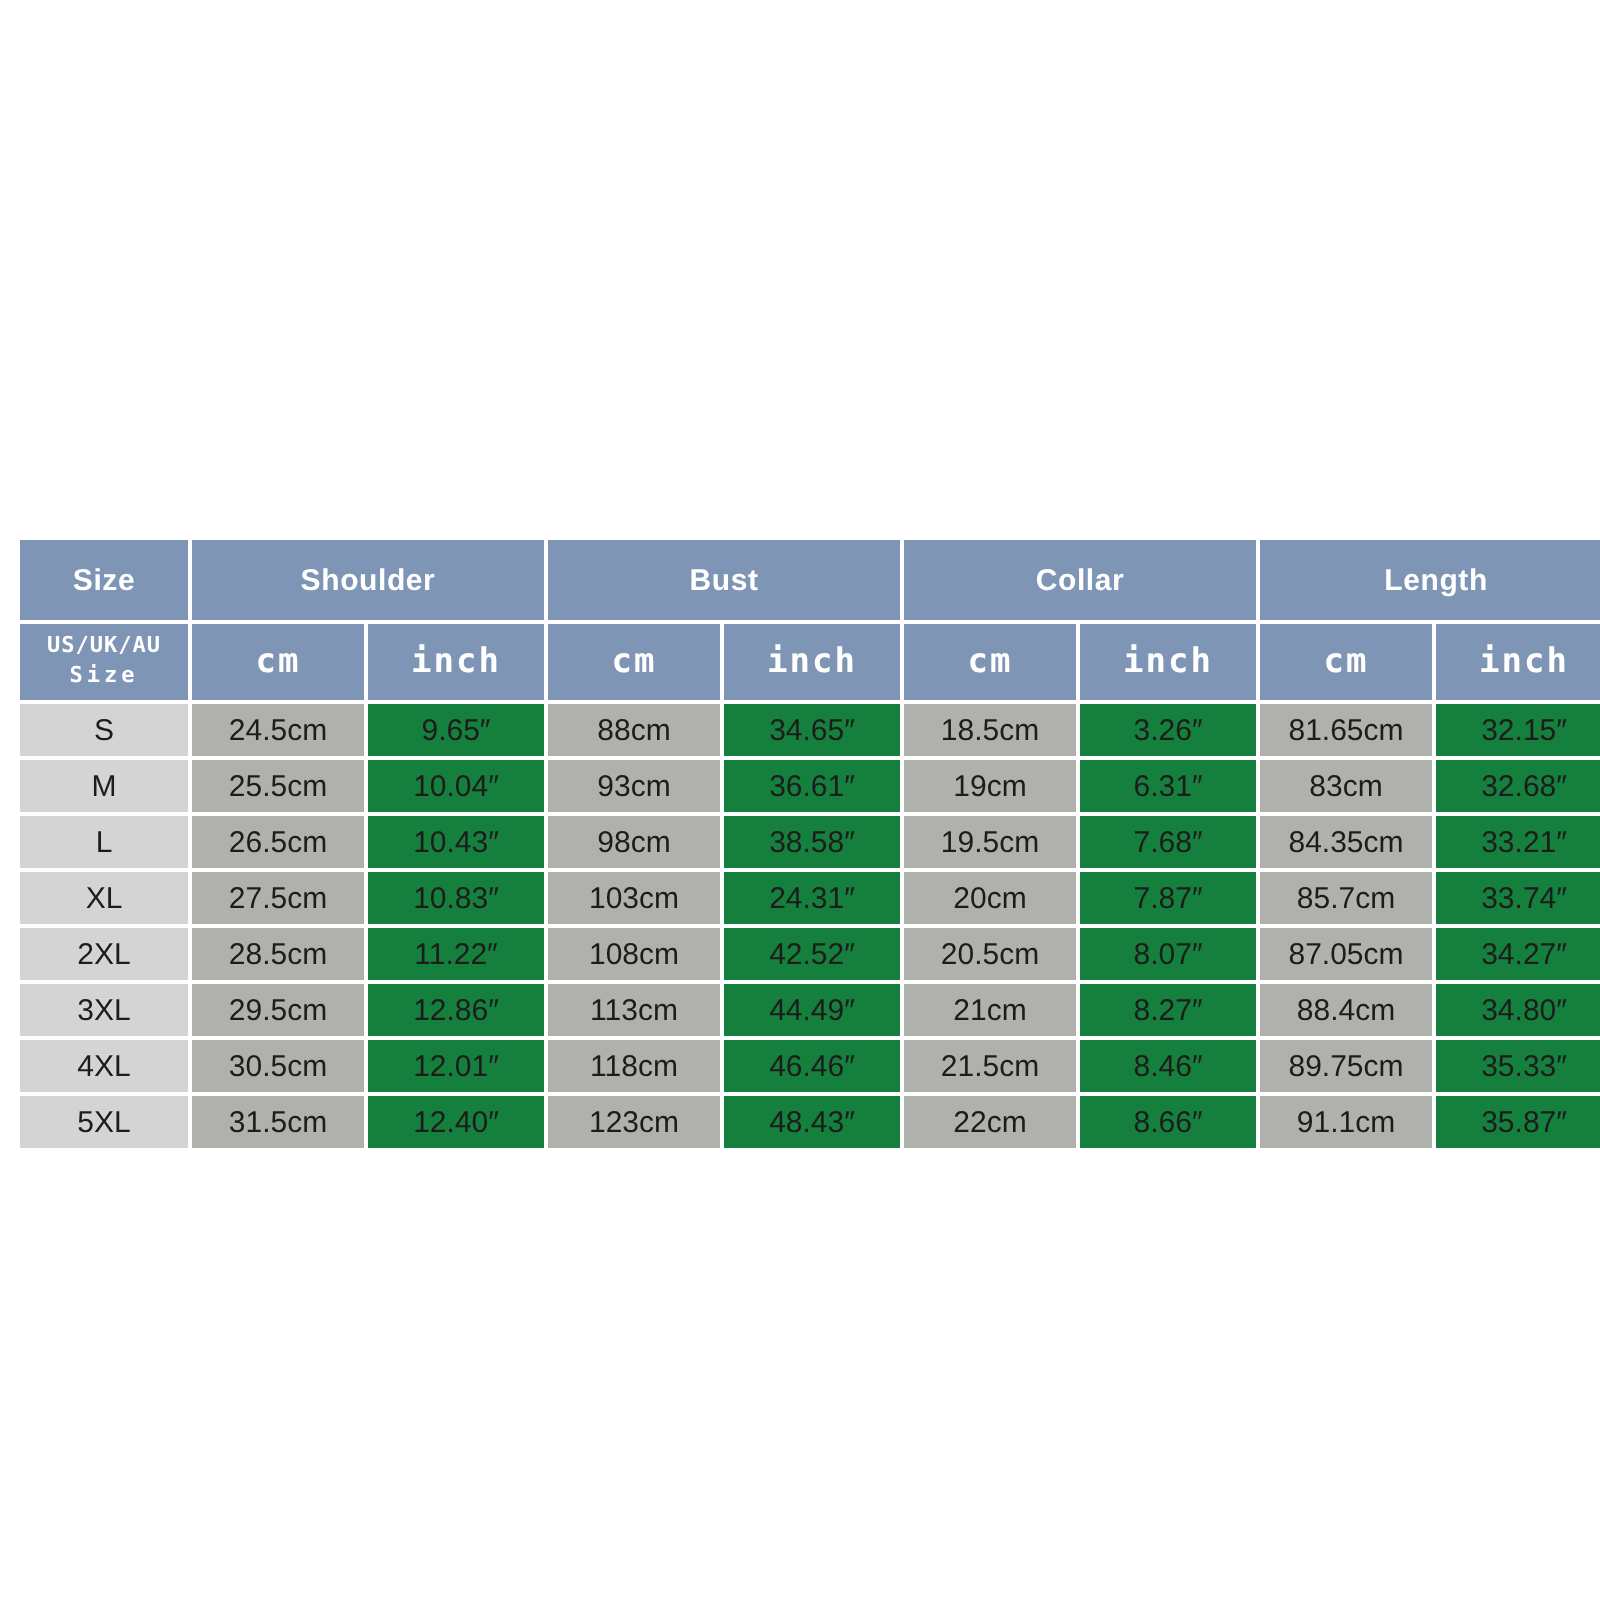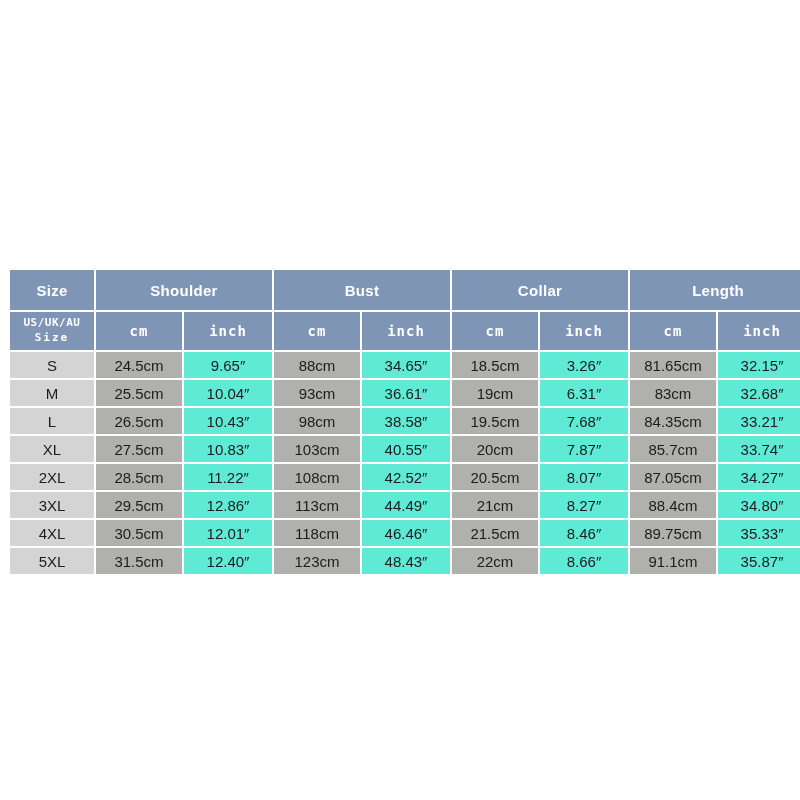--- a/index.html
+++ b/index.html
@@ -45,21 +45,21 @@
     text-align: center;
     vertical-align: middle;
     letter-spacing: 0.3px;
     padding: 0;
   }
   th.unit {
     background: #7f95b5;
     color: #ffffff;
     font-family: "DejaVu Sans Mono", "Liberation Mono", monospace;
     font-weight: bold;
-    font-size: 14px;
+    font-size: 17px;
     height: 38px;
     text-align: center;
     vertical-align: middle;
     letter-spacing: 1px;
     padding: 0;
   }
   th.sizehead {
     background: #7f95b5;
     color: #ffffff;
     font-family: "DejaVu Sans Mono", "Liberation Mono", monospace;
@@ -79,21 +79,21 @@
     height: 26px;
     text-align: center;
     vertical-align: middle;
     font-family: "Liberation Sans", sans-serif;
     font-size: 15px;
     color: #1c1c1c;
     padding: 0;
   }
   td.size-cell { background: #d4d4d4; }
   td.cm-cell   { background: #b0b0ac; text-align: center; }
-  td.inch-cell { background: #5eead4; }
+  td.inch-cell { background: #15803d; }
 </style>
 </head>
 <body>
 
 <div id="chart-wrap">
   <table class="size-chart">
     <colgroup>
       <col class="c-size">
       <col class="c-cm">
         <col class="c-inch">
@@ -159,21 +159,21 @@
           <td class="cm-cell">19.5cm</td>
           <td class="inch-cell">7.68″</td>
           <td class="cm-cell">84.35cm</td>
           <td class="inch-cell">33.21″</td>
         </tr>
         <tr>
           <td class="size-cell">XL</td>
           <td class="cm-cell">27.5cm</td>
           <td class="inch-cell">10.83″</td>
           <td class="cm-cell">103cm</td>
-          <td class="inch-cell">40.55″</td>
+          <td class="inch-cell">24.31″</td>
           <td class="cm-cell">20cm</td>
           <td class="inch-cell">7.87″</td>
           <td class="cm-cell">85.7cm</td>
           <td class="inch-cell">33.74″</td>
         </tr>
         <tr>
           <td class="size-cell">2XL</td>
           <td class="cm-cell">28.5cm</td>
           <td class="inch-cell">11.22″</td>
           <td class="cm-cell">108cm</td>

